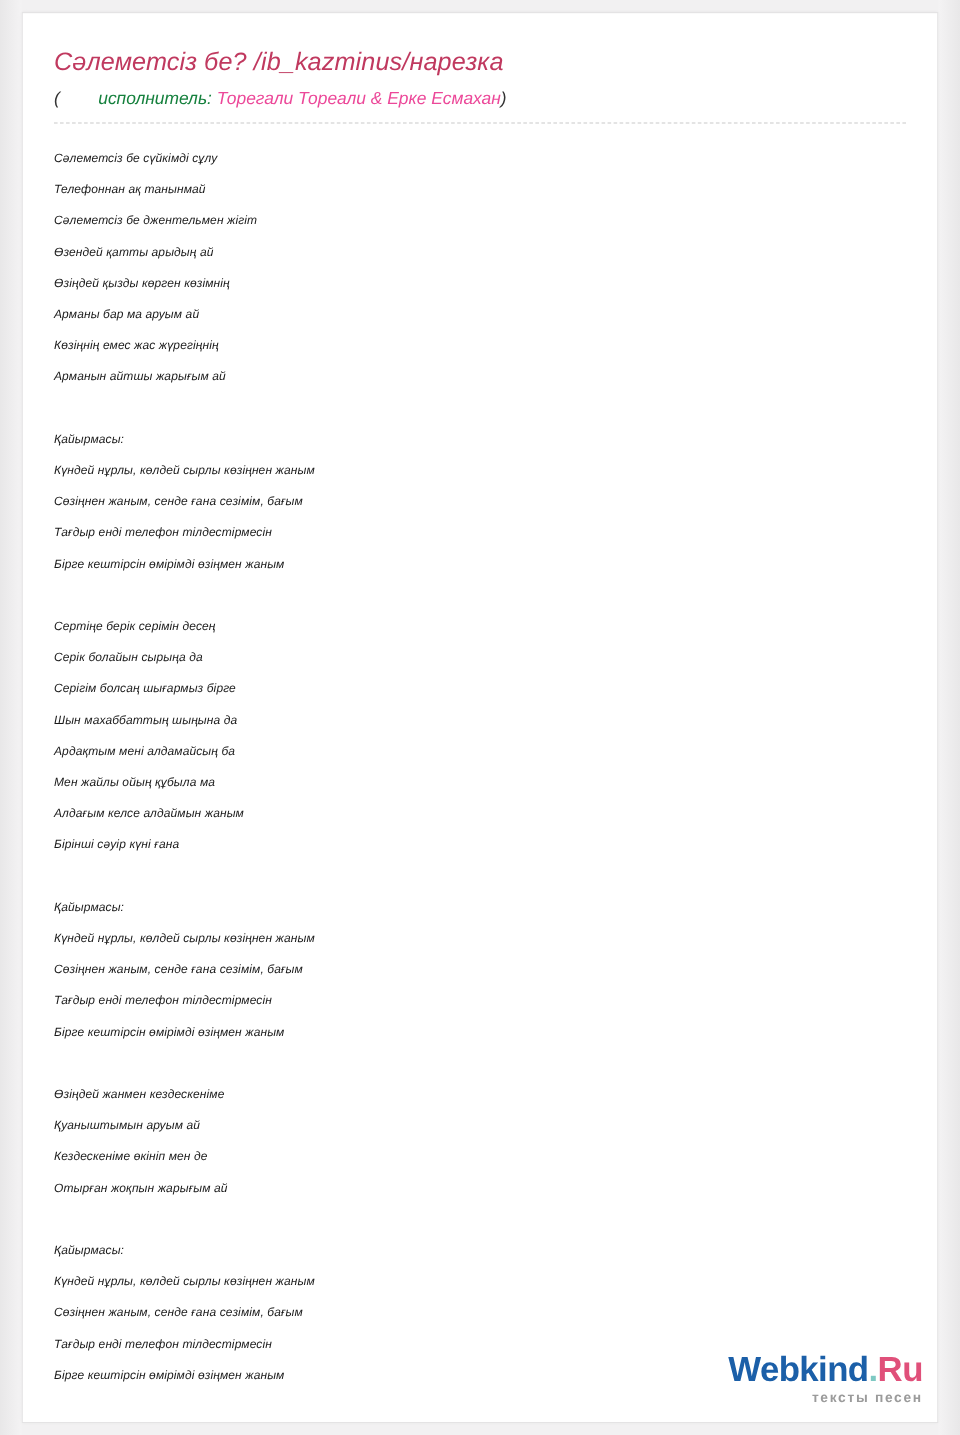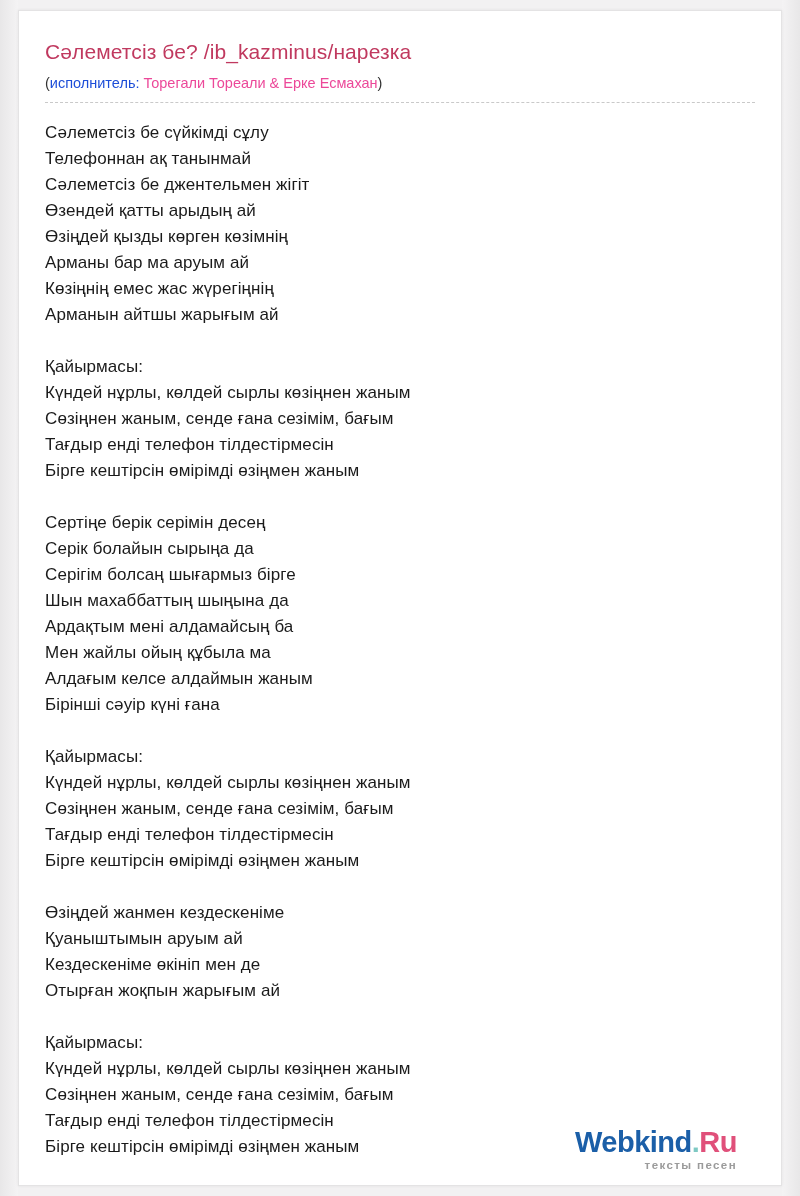--- a/index.html
+++ b/index.html
@@ -27,56 +27,58 @@
     width: 764px;
     height: 1176px;
     background: #ffffff;
     box-sizing: border-box;
     border: 1px solid #e4e3e4;
     box-shadow: 0 0 3px rgba(0,0,0,0.07);
     overflow: hidden;
   }
   .inner {
     padding: 28px 26px 0 26px;
+    font-style: italic;
   }
   .song-title {
     color: #c0395f;
     font-size: 21px;
     line-height: 26px;
     font-weight: normal;
     margin: 0 0 10px 0;
     letter-spacing: 0.1px;
   }
   .performer-line {
     font-size: 14.5px;
     color: #333333;
     padding-bottom: 11px;
     border-bottom: 1px dashed #c9c9c9;
     margin-bottom: 17px;
   }
   .performer-line .paren {
     color: #333333;
   }
   .performer-label {
-    color: #1d4ed8;
+    color: #15803d;
+    margin-left: 32px;
   }
   .performer-link {
     color: #ec4899;
     text-decoration: none;
   }
   .lyrics {
-    font-size: 17px;
+    font-size: 10px;
     line-height: 26px;
     color: #1a1a1a;
     white-space: pre-wrap;
     letter-spacing: 0.1px;
   }
   .footer-logo {
     position: absolute;
-    right: 44px;
+    right: 12px;
     bottom: 14px;
     text-align: right;
     line-height: 1;
   }
   .logo-text {
     font-size: 29px;
     font-weight: bold;
     letter-spacing: -0.5px;
   }
   .logo-web {

